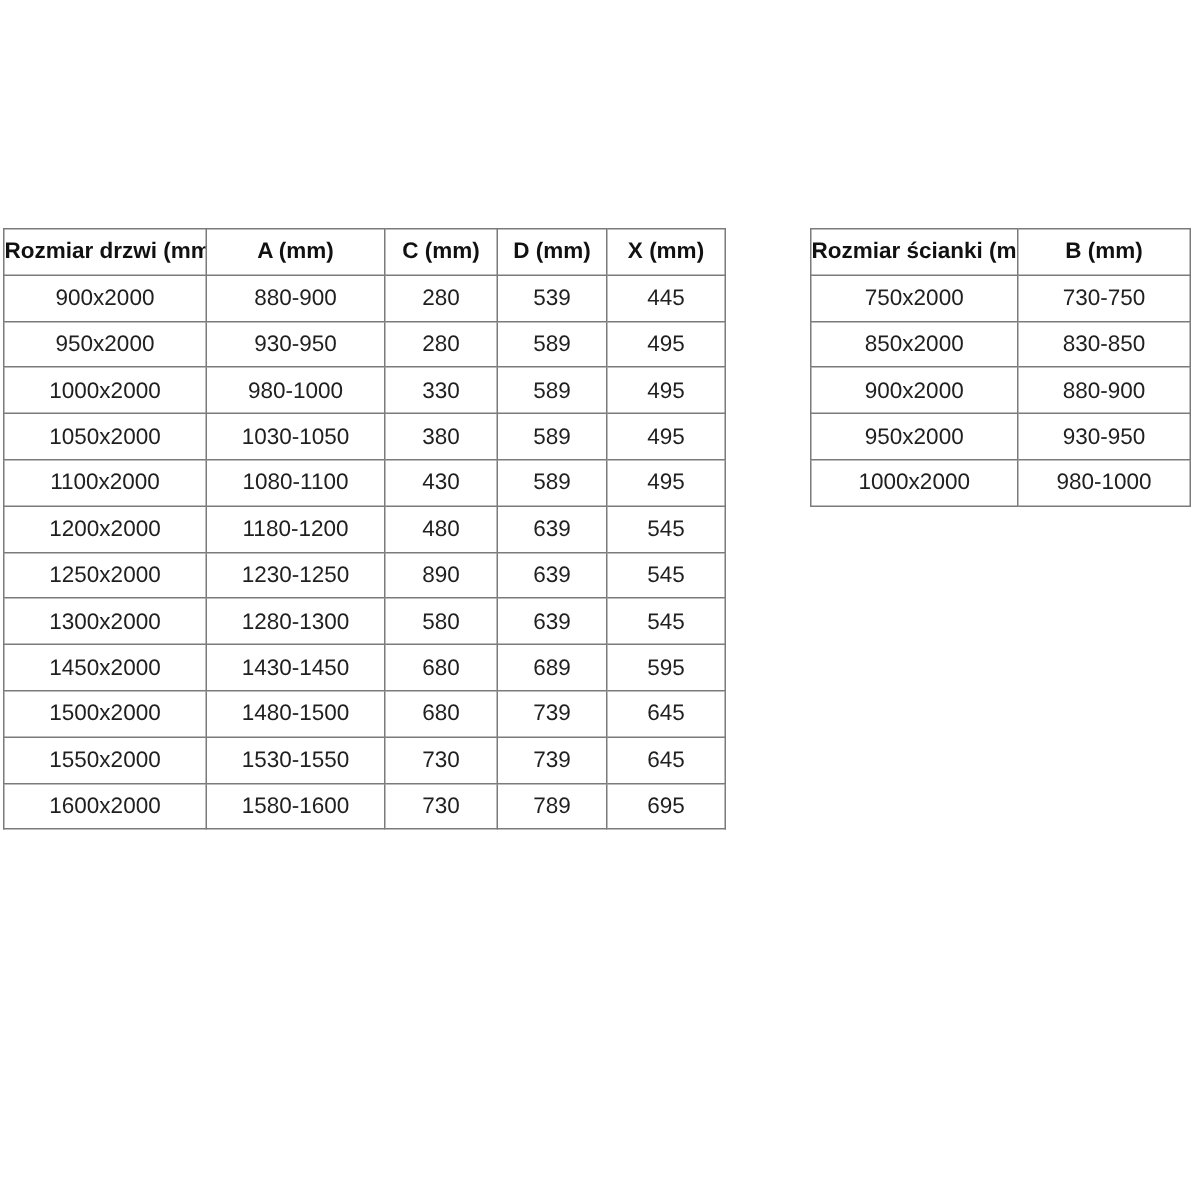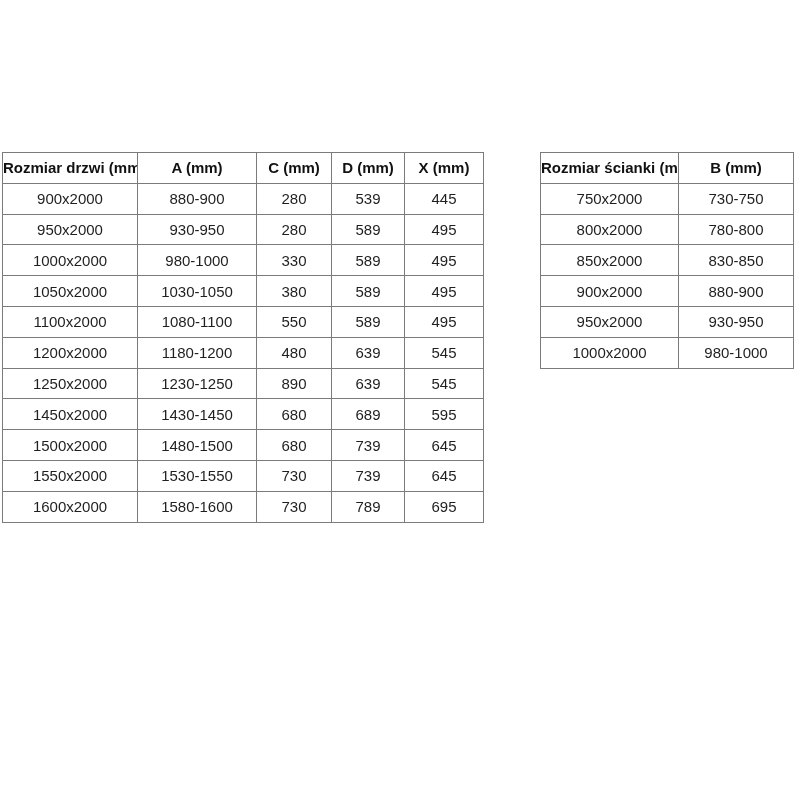--- a/index.html
+++ b/index.html
@@ -82,35 +82,42 @@
     <tr>
       <td>1050x2000</td>
       <td>1030-1050</td>
       <td>380</td>
       <td>589</td>
       <td>495</td>
     </tr>
     <tr>
       <td>1100x2000</td>
       <td>1080-1100</td>
-      <td>550</td>
+      <td>430</td>
       <td>589</td>
       <td>495</td>
     </tr>
     <tr>
       <td>1200x2000</td>
       <td>1180-1200</td>
       <td>480</td>
       <td>639</td>
       <td>545</td>
     </tr>
     <tr>
       <td>1250x2000</td>
       <td>1230-1250</td>
       <td>890</td>
+      <td>639</td>
+      <td>545</td>
+    </tr>
+    <tr>
+      <td>1300x2000</td>
+      <td>1280-1300</td>
+      <td>580</td>
       <td>639</td>
       <td>545</td>
     </tr>
     <tr>
       <td>1450x2000</td>
       <td>1430-1450</td>
       <td>680</td>
       <td>689</td>
       <td>595</td>
     </tr>
@@ -148,24 +155,20 @@
       <th>Rozmiar ścianki (mm)</th>
       <th>B (mm)</th>
     </tr>
   </thead>
   <tbody>
     <tr>
       <td>750x2000</td>
       <td>730-750</td>
     </tr>
     <tr>
-      <td>800x2000</td>
-      <td>780-800</td>
-    </tr>
-    <tr>
       <td>850x2000</td>
       <td>830-850</td>
     </tr>
     <tr>
       <td>900x2000</td>
       <td>880-900</td>
     </tr>
     <tr>
       <td>950x2000</td>
       <td>930-950</td>

